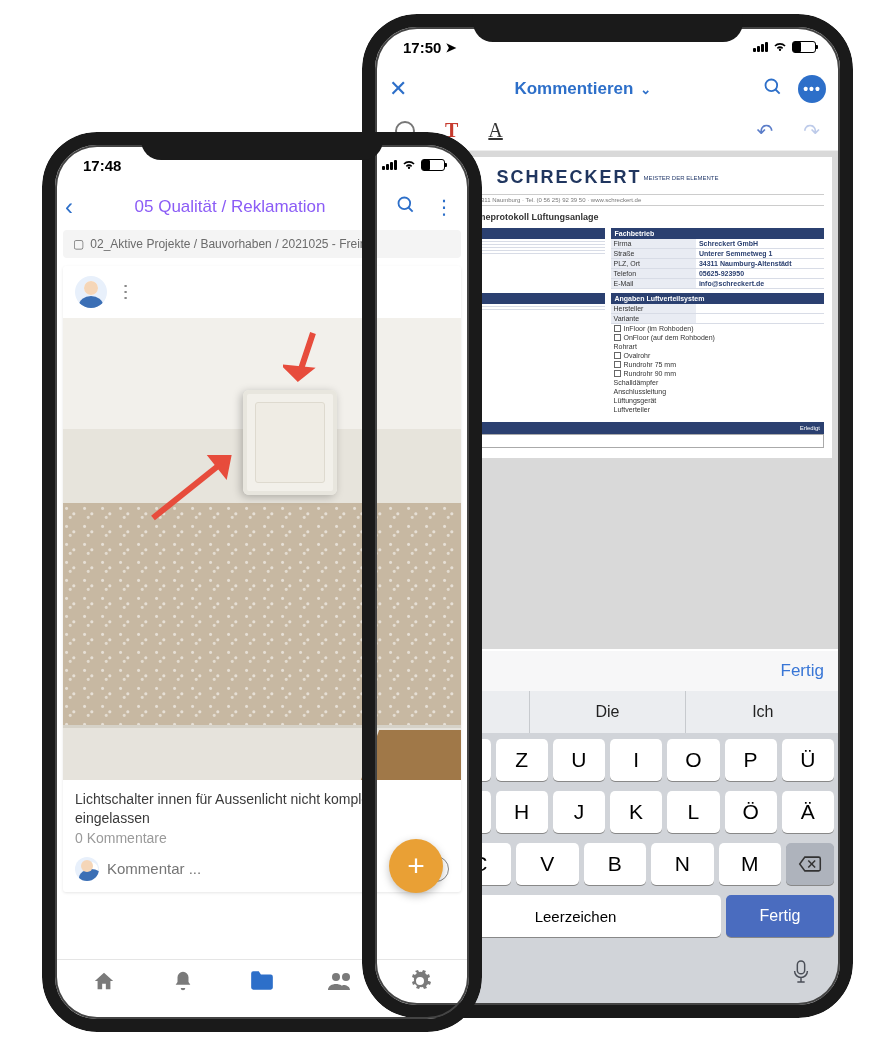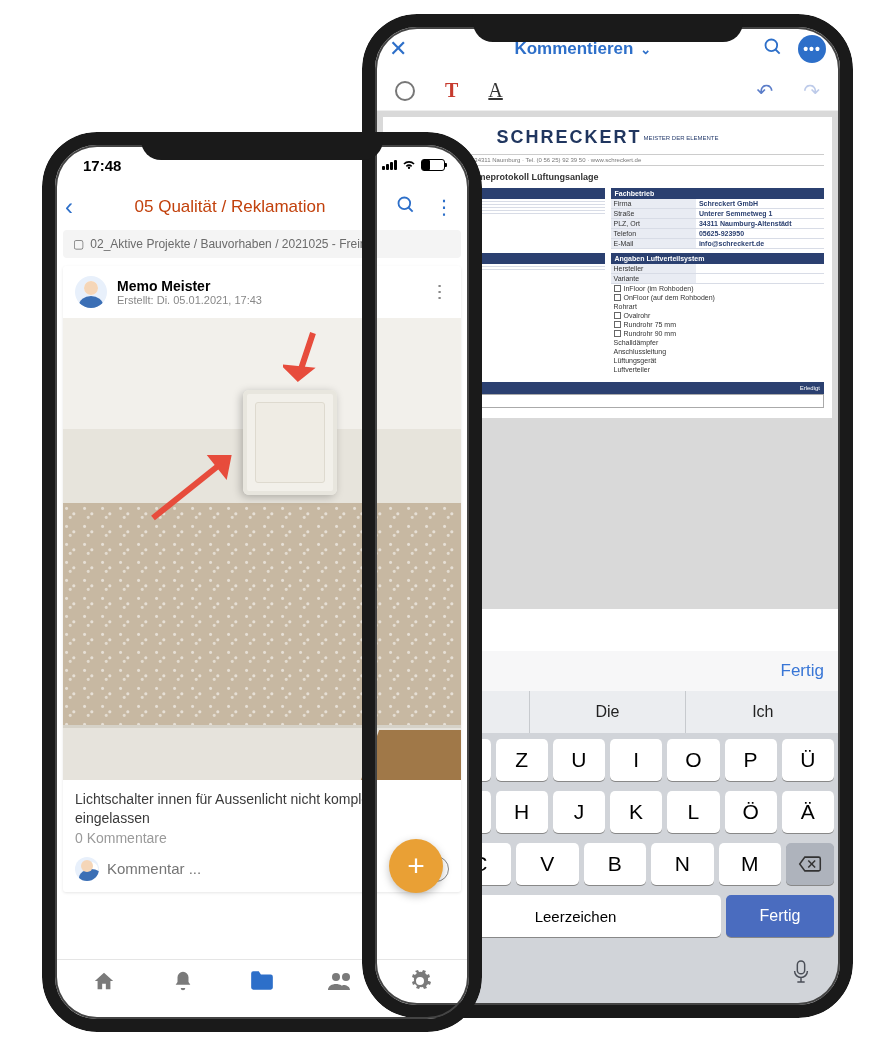--- a/index.html
+++ b/index.html
@@ -18,21 +18,21 @@
 .sig{display:inline-flex;gap:1px;align-items:flex-end}
 .sig i{width:3px;background:#000;display:block;border-radius:1px}
 .wifi{width:16px;height:12px}
 .batt{width:24px;height:12px;border:1px solid #000;border-radius:3px;position:relative}
 .batt::after{content:"";position:absolute;right:-3px;top:3px;width:2px;height:4px;background:#000;border-radius:0 1px 1px 0}
 .batt i{display:block;height:100%;width:35%;background:#000;border-radius:1px}
 
 
 .hdr-l{display:flex;align-items:center;height:44px;padding:0 10px;gap:8px}
 .back{color:#2d6fc9;font-size:24px}
-.title-l{flex:1;text-align:center;color:#c2410c;font-size:17px;font-weight:400;padding-right:4px}
+.title-l{flex:1;text-align:center;color:#8b5cf6;font-size:17px;font-weight:400;padding-right:4px}
 .ico-btn{color:#2d6fc9;width:30px;text-align:center;font-size:20px}
 .crumb{background:#f4f4f4;margin:1px 8px 0;border-radius:4px;padding:7px 10px;font-size:12px;color:#6b6b6b;white-space:nowrap;overflow:hidden}
 .card{margin:8px 8px 0;background:#fff;border-radius:3px;box-shadow:0 1px 3px rgba(0,0,0,.1)}
 .card-hdr{display:flex;align-items:center;padding:10px 12px;gap:10px}
 .avatar{width:32px;height:32px;border-radius:50%;background:#e8f0fb;position:relative;overflow:hidden}
 .avatar::before{content:"";position:absolute;top:5px;left:9px;width:14px;height:14px;border-radius:50%;background:#fff}
 .avatar::after{content:"";position:absolute;bottom:-6px;left:4px;width:24px;height:18px;border-radius:50% 50% 0 0;background:#3b6fb5}
 .avatar i{position:absolute;top:5px;left:9px;width:14px;height:14px;border-radius:50%;background:#f5d6b8;z-index:1}
 .card-hdr .meta{flex:1}
 .author{font-size:14px;font-weight:600}
@@ -104,20 +104,39 @@
 .kb .key.fn{background:#aeb3bc;font-size:15px}
 .kb .key.pri{background:#4a6cbf;color:#fff;font-size:16px}
 .kb .globe,.kb .mic{color:#4a4e57;font-size:22px;text-align:center}
 .kb .bot{display:flex;align-items:center;justify-content:space-between;padding:8px 28px 14px}
 </style>
 </head>
 <body>
 
 <div class="phone phone-right">
   <div class="screen">
+    <div class="status">
+      <span>17:50</span>
+      <span style="font-size:13px;margin-left:4px">➤</span>
+      <span style="flex:1"></span>
+      <span class="right">
+        <span class="sig">
+            <i style="height:4px"></i>
+            <i style="height:6px"></i>
+            <i style="height:8px"></i>
+            <i style="height:10px"></i>
+          </span>
+        <svg class="wifi" viewBox="0 0 20 14">
+            <path d="M10 12a1.5 1.5 0 100-3 1.5 1.5 0 000 3zm-4-4a6 6 0 018 0l-1.4 1.4a4 4 0 00-5.2 0zm-3-3a10 10 0 0114 0l-1.4 1.4a8 8 0 00-11.2 0z" fill="#000"></path>
+          </svg>
+        <span class="batt">
+            <i></i>
+          </span>
+      </span>
+    </div>
 
     <div class="hdr-r">
       <span class="close">✕</span>
       <span class="title-r"><span>Kommentieren</span> <span class="chev">⌄</span></span>
       <span class="ico-btn" style="color:#2d6fc9;font-size:20px">
         <svg width="20" height="20" viewBox="0 0 24 24" fill="none" stroke="#2d6fc9" stroke-width="2.2">
             <circle cx="10" cy="10" r="7"></circle>
             <line x1="20" y1="20" x2="15" y2="15"></line>
           </svg>
       </span>
@@ -356,24 +375,20 @@
 
     <div class="crumb">
       <span style="margin-right:6px">▢</span><span>02_Aktive Projekte / Bauvorhaben /  2021025 - Freira..</span>
     </div>
 
     <div class="card">
       <div class="card-hdr">
         <div class="avatar">
             <i></i>
           </div>
-        <div class="meta">
-          <div class="author">Memo Meister</div>
-          <div class="ts">Erstellt: Di. 05.01.2021, 17:43</div>
-        </div>
         <span class="more">⋯</span>
       </div>
       <div class="photo">
         <div class="wall-tex"></div>
         <div class="base"></div>
         <div class="floor"></div>
         <div class="switch"></div>
         <svg class="arrow" style="top:10px;left:220px" width="60" height="70">
             <line x1="30" y1="5" x2="15" y2="50"></line>
             <polygon points="15,50 5,40 25,42"></polygon>

